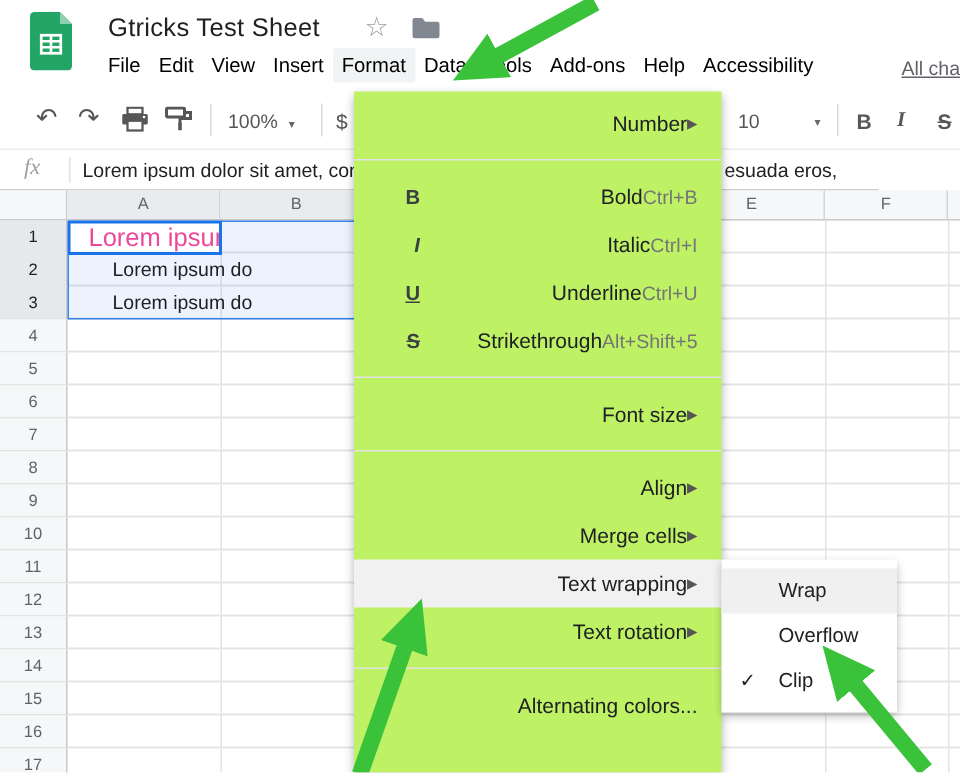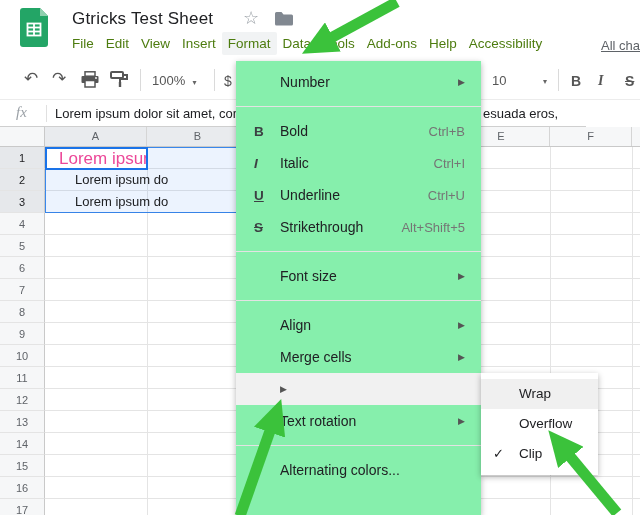--- a/index.html
+++ b/index.html
@@ -8,21 +8,21 @@
     --sheets-green:#23a566;
   }
   *{margin:0;padding:0;box-sizing:border-box;}
   body{font-family:"Liberation Sans",sans-serif;}
   .screen{position:relative;width:640px;height:515px;background:#fff;overflow:hidden;font-family:"Liberation Sans",sans-serif;}
   .abs{position:absolute;}
 
   
   .doc-title{left:72px;top:9px;font-size:17px;font-weight:500;color:#202124;letter-spacing:.2px;}
   .star{left:243px;top:7px;font-size:18px;color:#9aa0a6;}
-  .menubar{left:66px;top:32px;display:flex;font-size:13.5px;color:#4d7c0f;}
+  .menubar{left:66px;top:32px;display:flex;font-size:13.5px;color:#000000;}
   .mb-item{padding:4px 6px;white-space:nowrap;cursor:default;}
   .mb-item.active{background:#f1f3f4;border-radius:2px;}
   .status-link{left:601px;top:38px;font-size:13px;color:#5f6368;text-decoration:underline;white-space:nowrap;}
 
   
   .toolbar{left:0;top:60px;width:640px;height:40px;background:#fff;border-bottom:1px solid #ececec;}
   .tb{position:absolute;color:#565656;}
   .tb-glyph{font-size:17px;line-height:17px;}
   .tb-sep{position:absolute;width:1px;height:22px;background:#dadada;top:9px;}
   .tb-text{font-size:13px;top:13px;}
@@ -42,21 +42,21 @@
   .row-headers{left:0;top:147px;width:45px;}
   .rh{width:45px;height:22px;line-height:22px;text-align:center;font-size:11px;color:#5f6368;background:#f6f7f8;border-right:1px solid #c9c9c9;border-bottom:1px solid #e4e4e4;}
   .rh.sel{background:#e6e8eb;color:#202124;}
   .cells{left:45px;top:147px;width:595px;height:368px;background-image:linear-gradient(to bottom,transparent 21px,#e4e4e4 21px);background-size:100% 22px;}
   .vline{position:absolute;top:0;width:1px;height:368px;background:#e4e4e4;}
   .sel-range{position:absolute;left:0;top:0;width:204px;height:66px;background:rgba(66,133,244,.10);border:1px solid rgba(26,115,232,.85);}
   .cell-text{position:absolute;left:0;width:102px;height:22px;line-height:22px;padding-left:4px;font-size:13px;color:#202124;white-space:nowrap;overflow:hidden;margin-left:26px;}
   .a1{position:absolute;left:0;top:0;width:103px;height:23px;background:#fff;border:2px solid var(--selection-blue);font-size:17px;line-height:19px;padding-left:12px;color:#ec4899;white-space:nowrap;overflow:hidden;}
 
   
-  .menu{left:236px;top:61px;width:245px;height:454px;background:#86efac;box-shadow:0 2px 6px rgba(0,0,0,.3);padding-top:5px;z-index:10;}
+  .menu{left:236px;top:61px;width:245px;height:454px;background:#bef264;box-shadow:0 2px 6px rgba(0,0,0,.3);padding-top:5px;z-index:10;text-align:right;}
   .menu-item{height:32px;display:flex;align-items:center;padding:0 16px 0 18px;font-size:14px;color:#202124;cursor:default;}
   .menu-item.hl{background:#f1f1f1;}
   .mi-icon{width:26px;font-size:13.5px;color:#3c4043;font-weight:700;}
   .ic-italic{font-style:italic;}
   .ic-underline{text-decoration:underline;}
   .ic-strikethrough{text-decoration:line-through;}
   .mi-label{flex:1;}
   .mi-shortcut{color:#757575;font-size:13px;}
   .mi-caret{color:#555;font-size:9px;}
   .menu-divider{border-top:1px solid #e3e3e3;margin:8px 0;}
@@ -213,20 +213,21 @@
         <span class="mi-label">Align</span>
         <span class="mi-caret">▶</span>
       </div>
       <div class="menu-item">
         <span class="mi-icon"></span>
         <span class="mi-label">Merge cells</span>
         <span class="mi-caret">▶</span>
       </div>
       <div class="menu-item hl">
         <span class="mi-icon"></span>
+        <span class="mi-label">Text wrapping</span>
         <span class="mi-caret">▶</span>
       </div>
       <div class="menu-item">
         <span class="mi-icon"></span>
         <span class="mi-label">Text rotation</span>
         <span class="mi-caret">▶</span>
       </div>
       <div class="menu-divider"></div>
       <div class="menu-item">
         <span class="mi-icon"></span>

